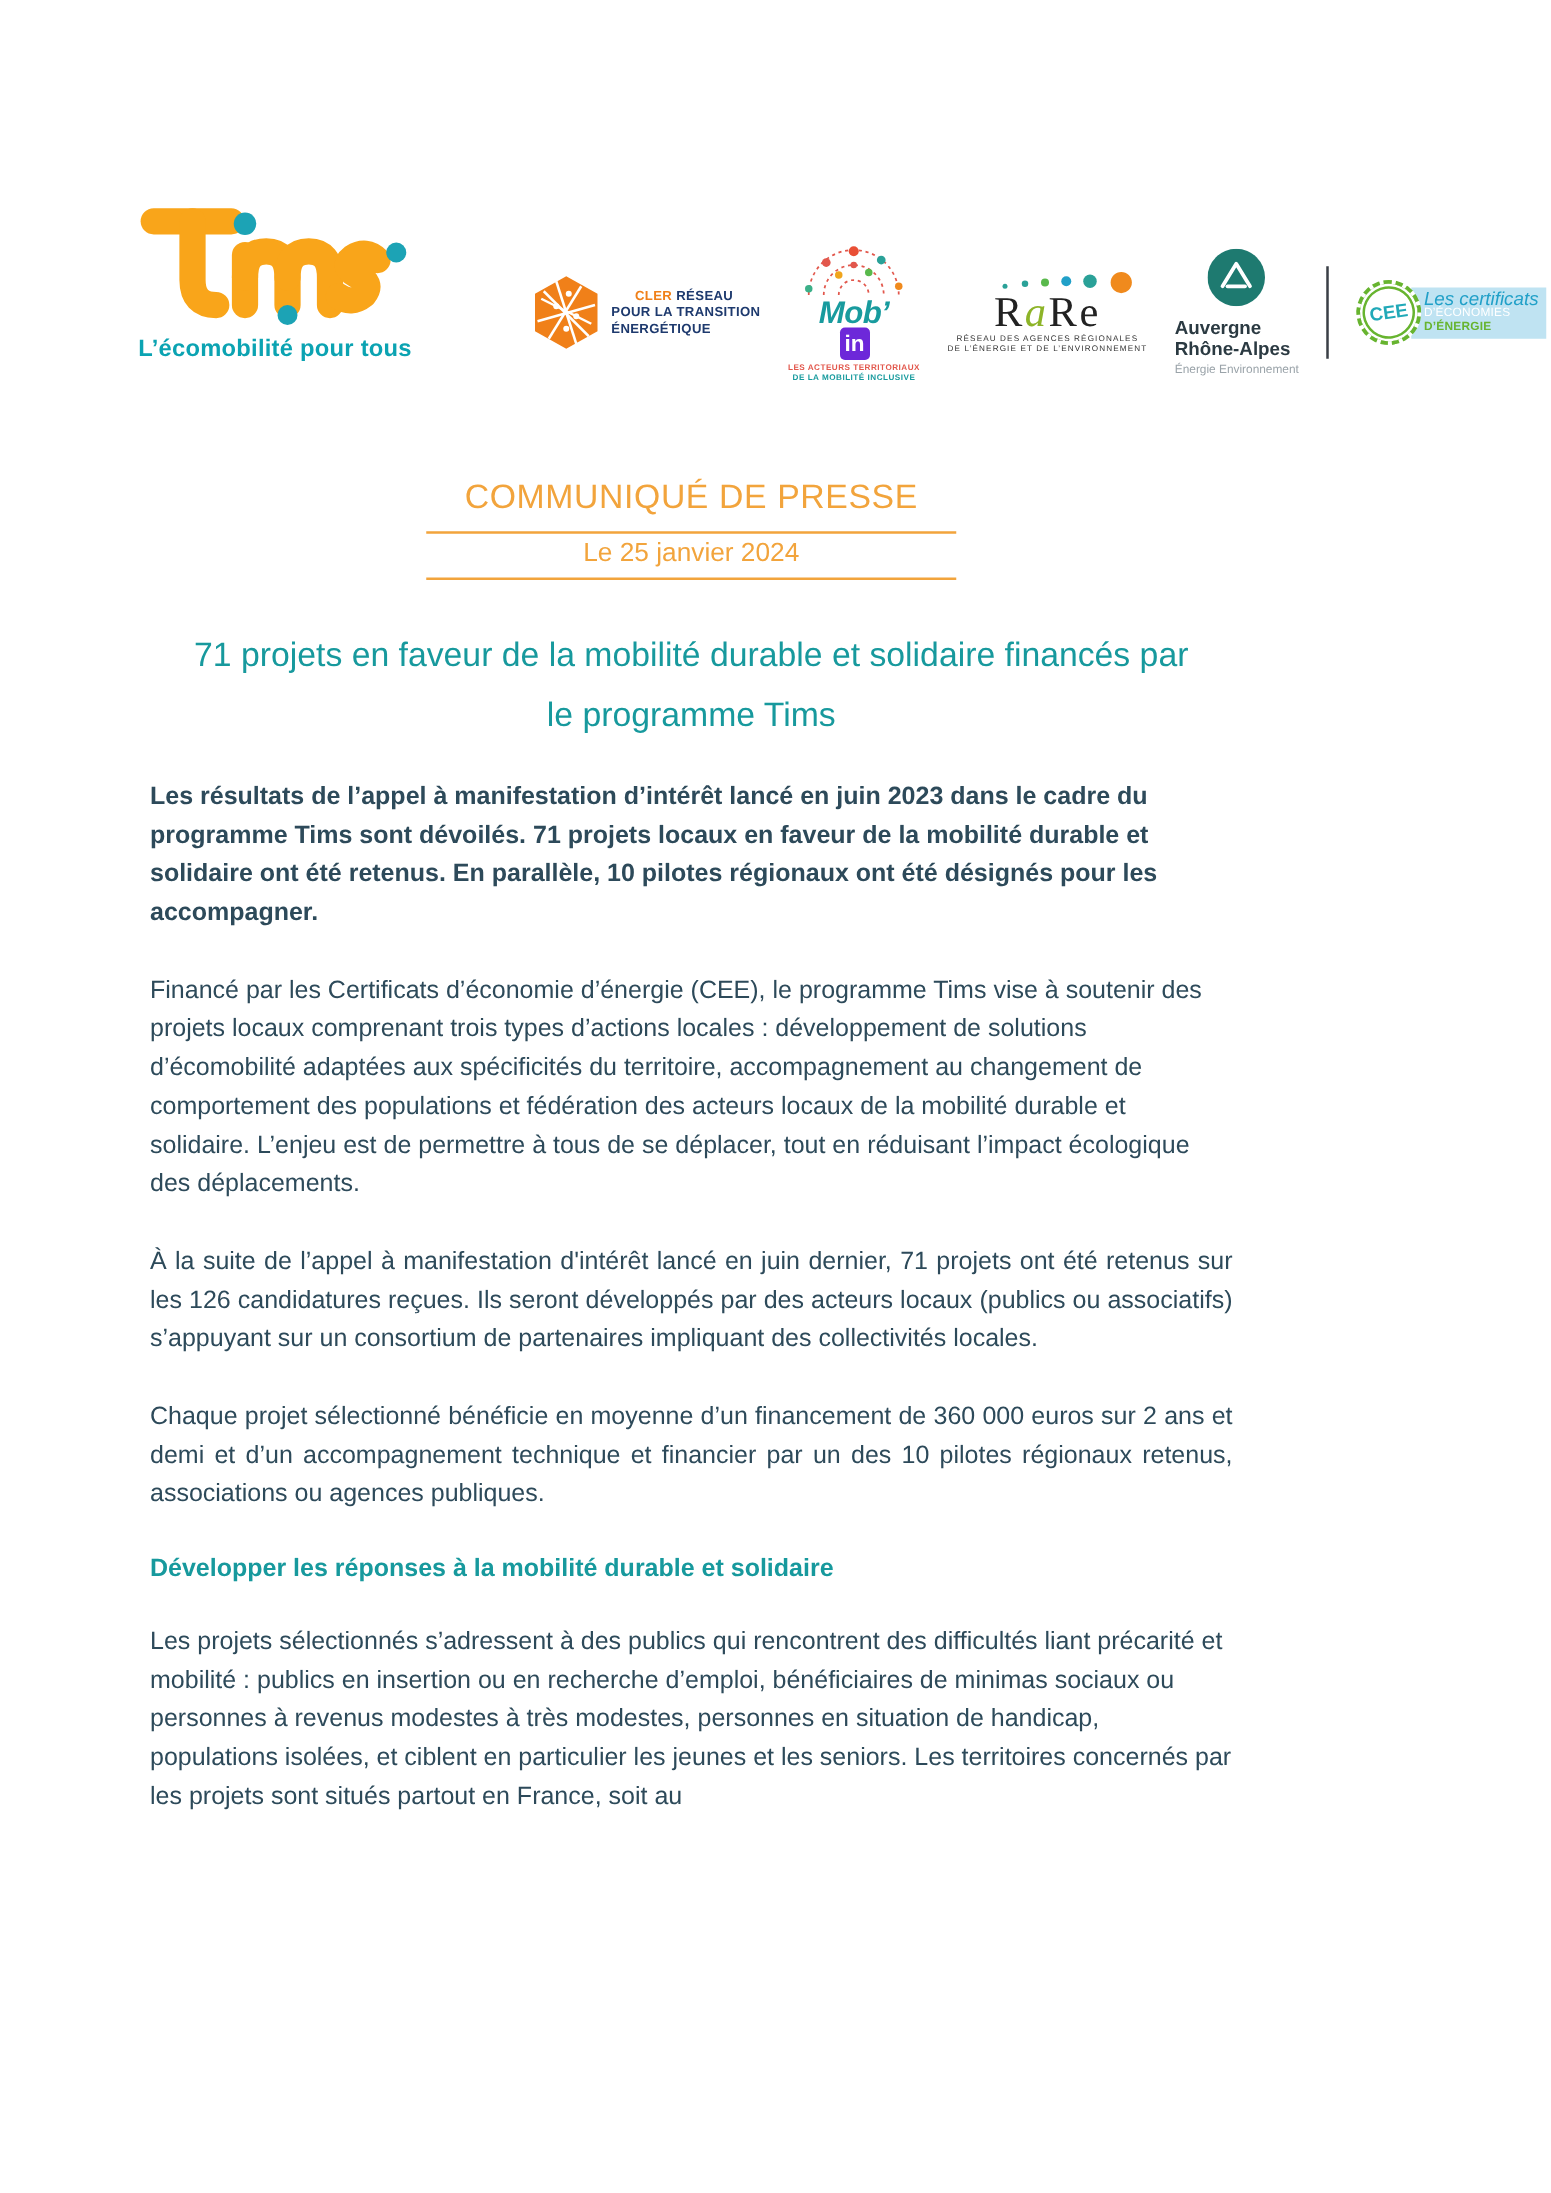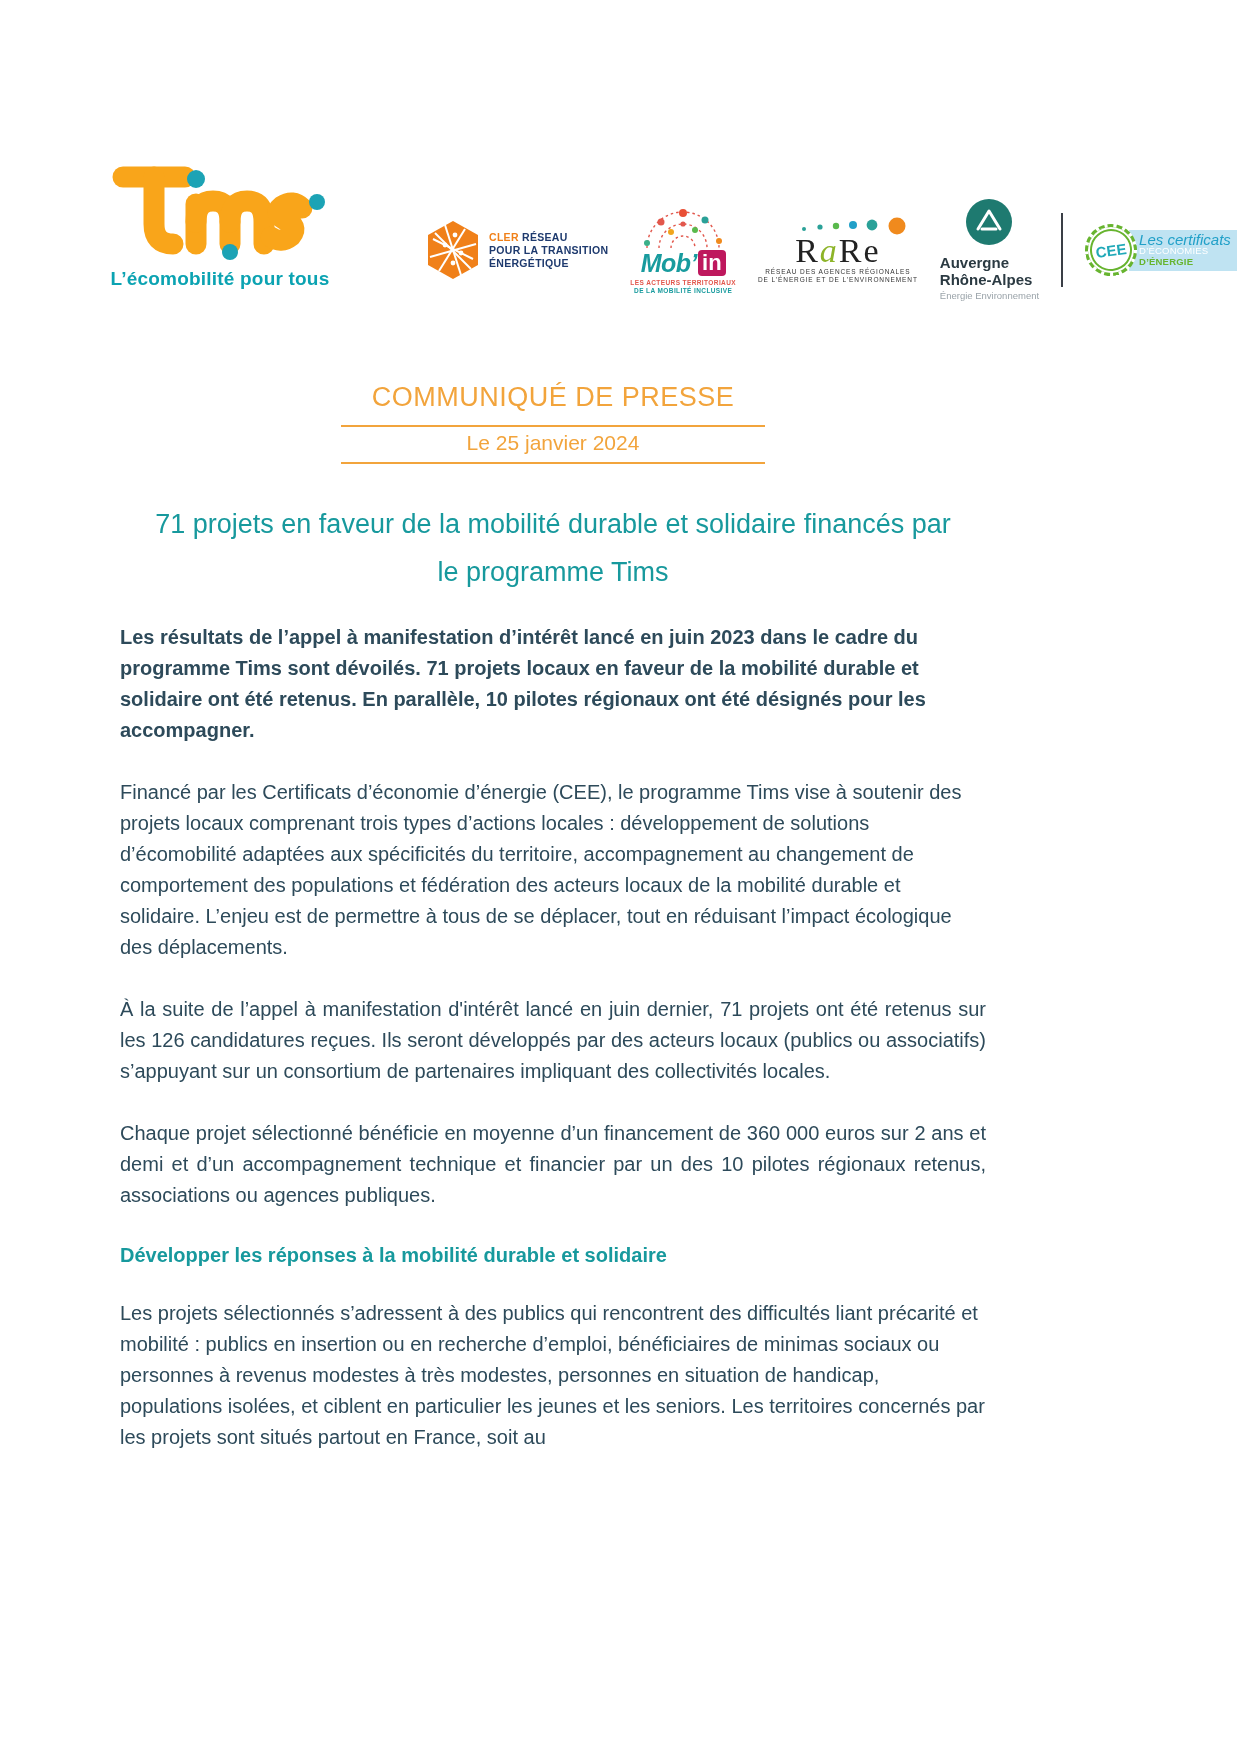--- a/index.html
+++ b/index.html
@@ -20,27 +20,27 @@
 
   
   .partners{
     position:absolute;left:425px;top:206px;height:88px;
     display:flex;align-items:center;gap:22px;
   }
   .partner{display:flex;align-items:center;}
 
   .cler{gap:8px;}
   .cler-text{font-size:10.5px;line-height:13px;color:#1E3A6E;font-weight:600;letter-spacing:.3px;}
-  .cler-text .cler-brand{color:#F08019;font-weight:800;}
+  .cler-text .cler-brand{color:#F08019;font-weight:800;margin-left:19px;}
 
   .mobin{flex-direction:column;align-items:center;gap:1px;}
-  .mobin-word{line-height:24px;display:flex;align-items:center;}
+  .mobin-word{line-height:24px;display:flex;align-items:center;flex-direction:column;}
   .mobin-mob{color:#189B9E;font-weight:800;font-style:italic;font-size:25px;letter-spacing:-.5px;}
   .mobin-in{
-    background:#be185d;color:#fff;font-weight:800;font-size:22px;
+    background:#6d28d9;color:#fff;font-weight:800;font-size:18px;
     border-radius:4px;padding:1px 4px;margin-left:1px;
   }
   .mobin-cap1{font-size:6.5px;font-weight:700;color:#E2574C;letter-spacing:.4px;margin-top:2px;}
   .mobin-cap2{font-size:6.5px;font-weight:700;color:#189B9E;letter-spacing:.4px;}
 
   .rare{flex-direction:column;align-items:center;}
   .rare-dots{align-self:flex-end;margin-right:4px;}
   .rare-word{font-family:"Liberation Serif", serif;font-size:34px;line-height:32px;color:#222;letter-spacing:2px;}
   .rare-a{color:#8DB428;font-style:italic;}
   .rare-cap{font-size:6.5px;color:#333;letter-spacing:.9px;margin-top:1px;}

